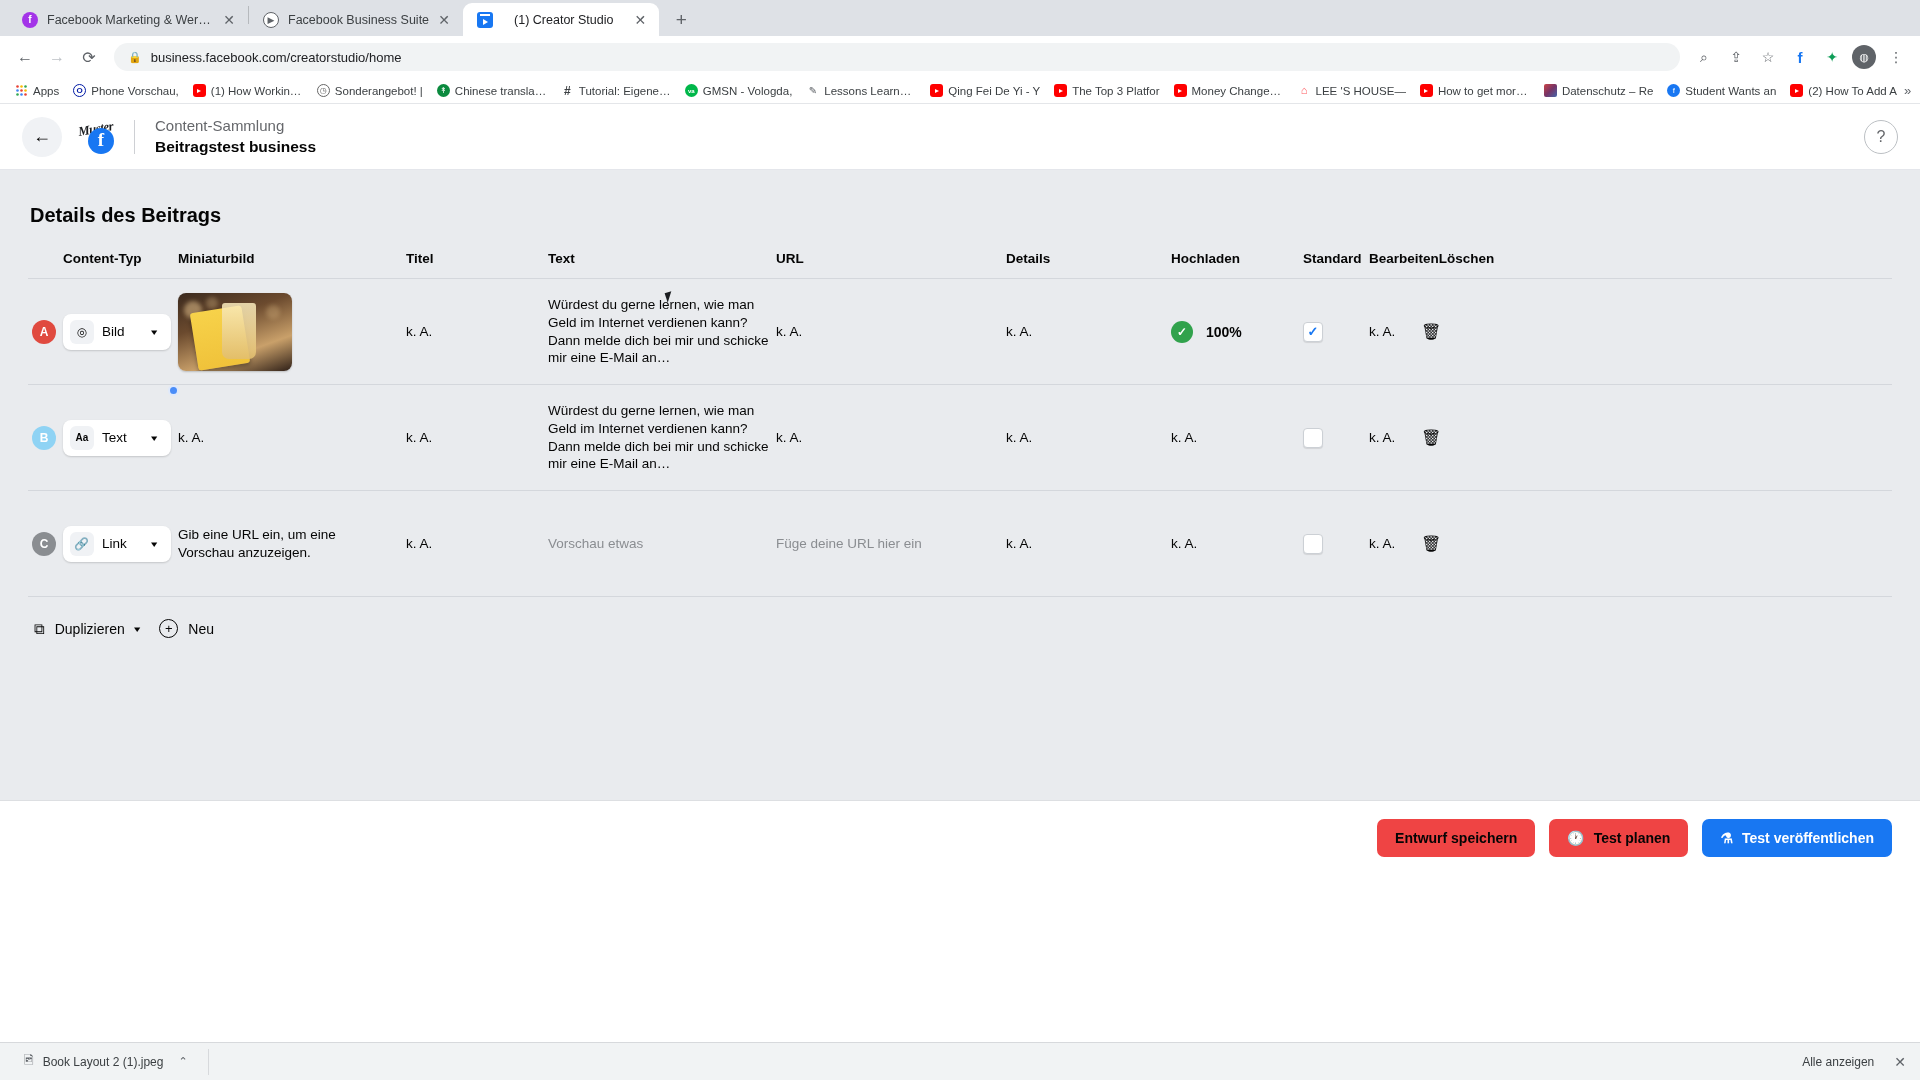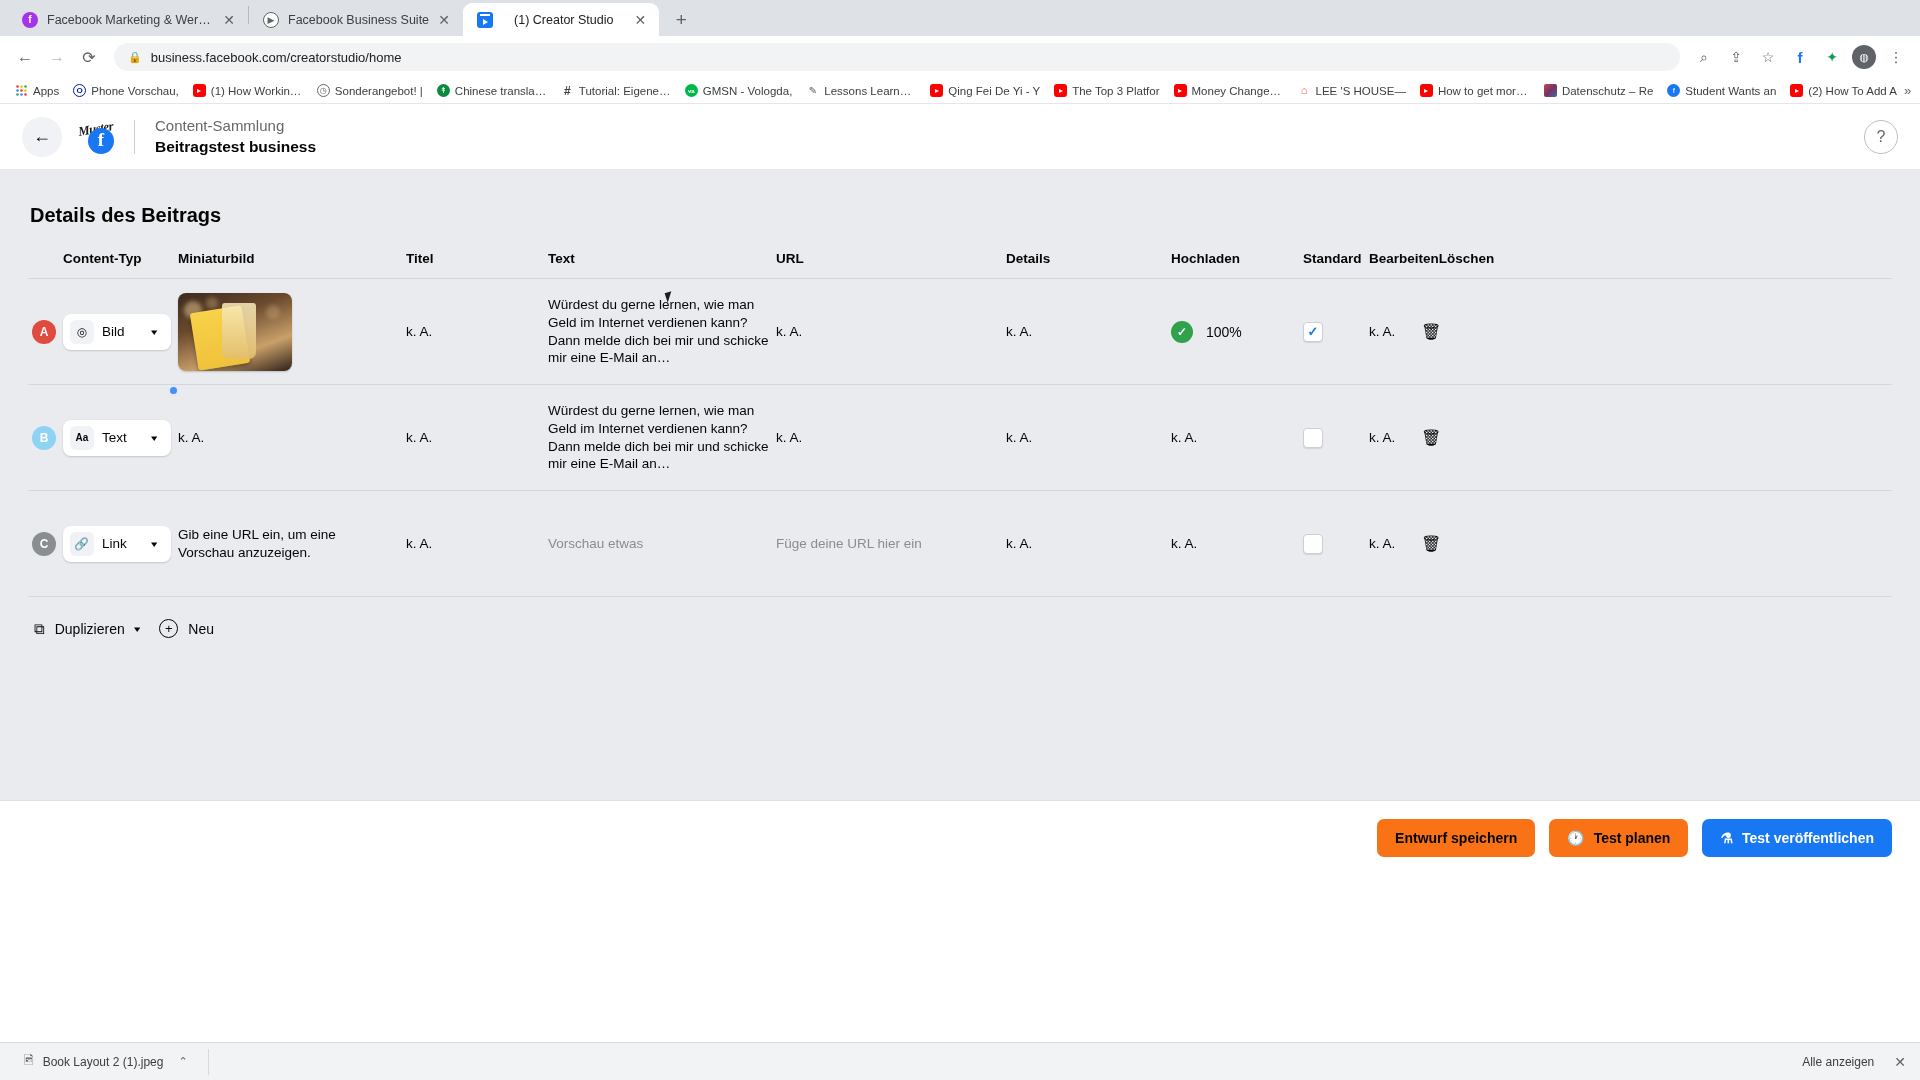--- a/index.html
+++ b/index.html
@@ -235,21 +235,21 @@
   .muted { color: #050505; }
   .placeholder { color: #8a8d91; }
   .cell-text { line-height: 1.32; }
 
   .upload-wrap { display: flex; align-items: center; gap: 13px; }
   .check-circle {
     width: 22px; height: 22px; border-radius: 50%; background: #31a24c;
     color: #fff; font-size: 12px; display: flex;
     align-items: center; justify-content: center; font-weight: 700;
   }
-  .upload-pct { font-size: 14px; font-weight: 400; }
+  .upload-pct { font-size: 14px; font-weight: 700; }
 
   .cbox {
     width: 20px; height: 20px; border-radius: 4px; background: #fff;
     border: 1px solid #ccd0d5; display: flex; align-items: center;
     justify-content: center; box-shadow: 0 1px 1px rgba(0,0,0,.1);
   }
   .cbox.checked { color: #1877f2; font-size: 13px; font-weight: 700; }
   .trash { font-size: 16px; color: #050505; }
 
   .row-actions { display: flex; align-items: center; gap: 20px; padding: 22px 0 0 6px; }
@@ -279,21 +279,21 @@
   
   .footer-bar {
     position: absolute; left: 0; right: 0; bottom: 0; height: 74px;
     background: #ffffff; border-top: 1px solid #dddfe2;
     display: flex; align-items: center; justify-content: flex-end;
     padding-right: 28px; gap: 14px;
   }
   .fbtn {
     height: 38px; border-radius: 7px; display: inline-flex;
     align-items: center; gap: 9px; padding: 0 18px;
-    font-size: 14px; font-weight: 700; background: #f97316; color: #050505;
+    font-size: 14px; font-weight: 700; background: #ef4444; color: #050505;
   }
   .fbtn.primary { background: #1877f2; color: #fff; }
   .fbtn-ico { font-size: 14px; display: flex; align-items: center; }
 
   
   .shelf {
     position: absolute; left: 0; bottom: 0; width: 1920px; height: 38px;
     background: #f1f3f4; border-top: 1px solid #d7d9dc;
     display: flex; align-items: center; padding: 0 14px; z-index: 30;
   }

